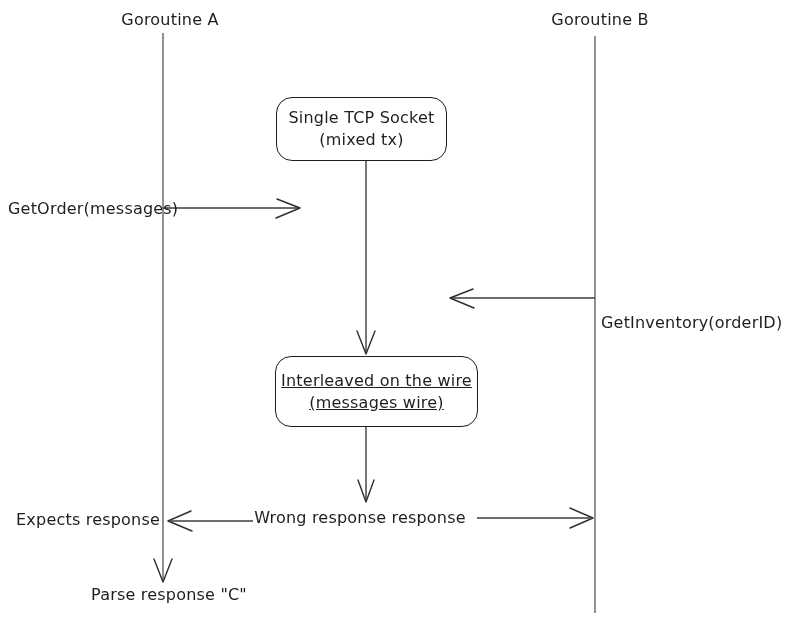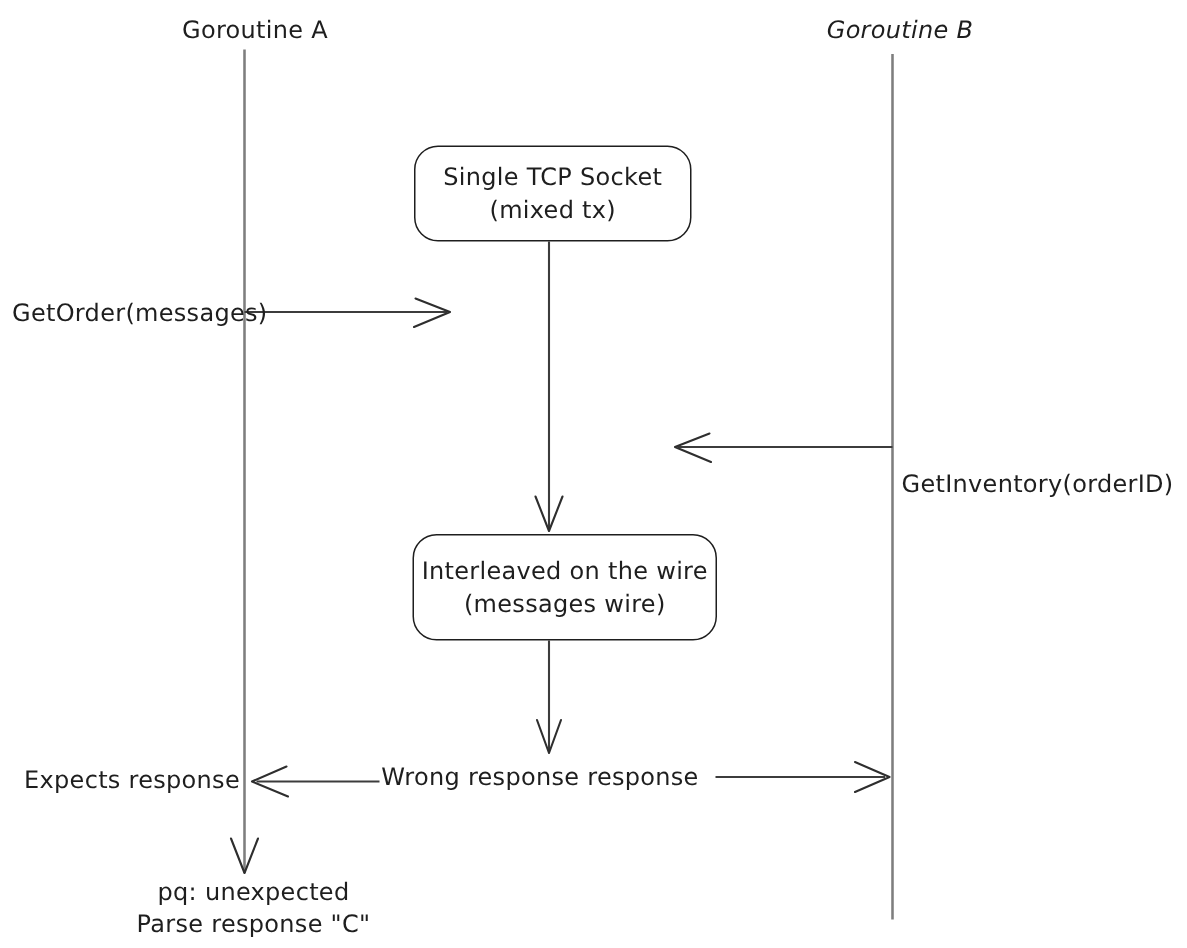--- a/index.html
+++ b/index.html
@@ -67,27 +67,27 @@
     left: 69px;
     top: 584px;
     width: 200px;
     text-align: center;
     font-size: 16px;
     line-height: 21px;
     letter-spacing: 0.2px;
   }
   
   .actor-a   { left: 120px; top: 10px;  width: 100px; }
-  .actor-b   { left: 550px; top: 10px;  width: 100px; font-style: italic; }
+  .actor-b   { left: 550px; top: 10px;  width: 100px; }
   .msg-get-order     { left: 8px;   top: 199px; width: 152px; }
   .msg-get-inventory { left: 601px; top: 289px; width: 185px; margin-top: 24px; }
   .msg-expects       { left: 14px;  top: 510px; width: 146px; }
   .msg-wrong         { left: 250px; top: 508px; width: 220px; }
-  .node-socket      { left: 276px; top: 97px;  width: 185px; height: 64px; }
-  .node-interleaved { left: 275px; top: 356px; width: 203px; height: 71px; }
+  .node-socket      { left: 276px; top: 97px;  width: 171px; height: 64px; }
+  .node-interleaved { left: 275px; top: 356px; width: 203px; height: 71px; text-decoration: underline; }
 </style>
 </head>
 <body>
 
 <div class="canvas">
 
   <svg class="connectors" width="791" height="632" viewBox="0 0 791 632">
 
     <g>
       <line class="lifeline" x1="163" y1="33" x2="163" y2="582"></line>
@@ -139,17 +139,16 @@
     <div>Interleaved on the wire</div>
     <div>(messages wire)</div>
   </div>
 
   <div class="label right msg-get-order">GetOrder(messages)</div>
   <div class="label msg-get-inventory">GetInventory(orderID)</div>
   <div class="label right msg-expects">Expects response</div>
   <div class="label center msg-wrong">Wrong response response</div>
 
   <div class="error-text">
-    <div>pq: unexpected</div>
     <div>Parse response "C"</div>
   </div>
 
 </div>
 
 </body></html>

